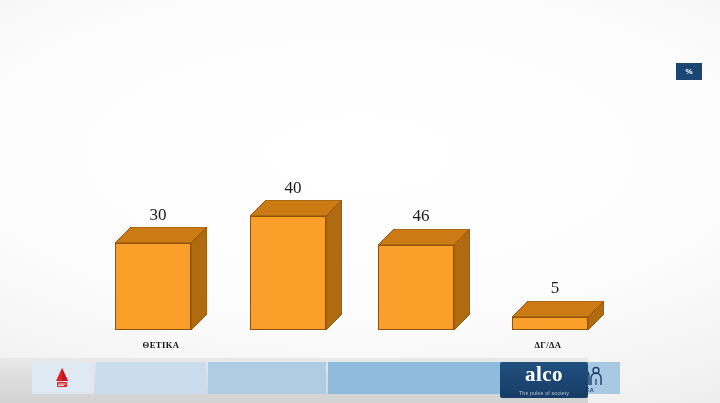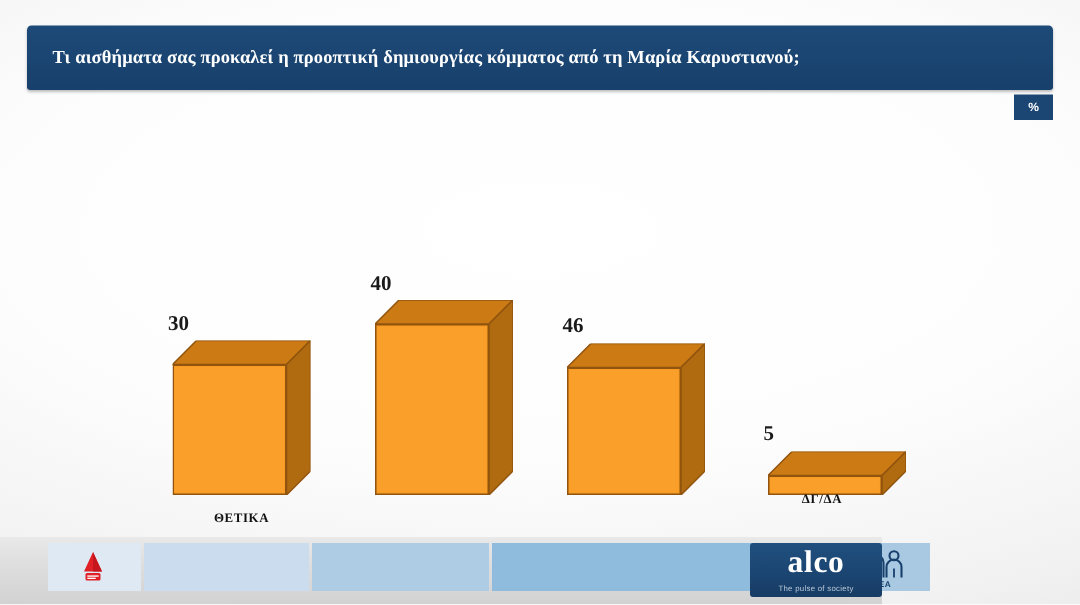--- a/index.html
+++ b/index.html
@@ -81,23 +81,23 @@
 
   
   .bar3d {
     position: absolute;
     bottom: 0;
   }
 
   .value-label {
     position: absolute;
     width: 100%;
-    text-align: left;
-    font-size: 14px;
-    font-weight: bold;
+    text-align: center;
+    font-size: 17px;
+    font-weight: normal;
     color: #1a1a1a;
     font-family: "Liberation Serif", serif;
   }
 
   .cat-label {
     position: absolute;
     text-align: center;
     font-size: 8.6px;
     font-weight: bold;
     color: #111111;
@@ -190,23 +190,20 @@
     font-size: 5.2px;
     font-family: "Liberation Sans", sans-serif;
     letter-spacing: 0.2px;
   }
 </style>
 </head>
 <body>
 
 <div id="slide">
 
-  <div id="title-bar">
-    <div id="title-text">Τι αισθήματα σας προκαλεί η προοπτική δημιουργίας κόμματος από τη Μαρία Καρυστιανού;</div>
-  </div>
 
   <div id="pct-badge">%</div>
 
   <div id="plot">
 
     <div class="bar-group" style="left:115px; width:92px;">
       <div class="value-label" style="bottom:105px; left:-3px; width:92px;">30</div>
       <div class="bar3d" style="left:0; width:92px; height:103px;">
         <svg width="92" height="103" viewBox="0 0 92 103">
           <polygon points="0,16 16,0 92,0 76,16" fill="#CC7A14" stroke="#90540F" stroke-width="1"></polygon>
@@ -247,21 +244,21 @@
         <svg width="92" height="29" viewBox="0 0 92 29">
           <polygon points="0,16 16,0 92,0 76,16" fill="#CC7A14" stroke="#90540F" stroke-width="1"></polygon>
           <polygon points="76,16 92,0 92,13 76,29" fill="#B06A10" stroke="#90540F" stroke-width="1"></polygon>
           <rect x="0.5" y="16.5" width="75" height="12" fill="#F89B22" stroke="#90540F" stroke-width="1"></rect>
           <rect x="1.5" y="17.5" width="73" height="10" fill="#F99F2A" stroke="none"></rect>
         </svg>
       </div>
     </div>
 
     <div class="cat-label" style="left:105px; width:112px; bottom:8px;">ΘΕΤΙΚΑ</div>
-    <div class="cat-label" style="left:492px; width:112px; bottom:21px;">ΔΓ/ΔΑ</div>
+    <div class="cat-label" style="left:492px; width:112px; bottom:8px;">ΔΓ/ΔΑ</div>
 
   </div>
 
   <div id="footer">
 
     <div id="footer-strip">
       <div class="fblock" id="fb0">
         <div id="red-logo">
           <svg width="24" height="24" viewBox="0 0 24 24">
             <path d="M12 2 L6 15 L18 15 Z" fill="#e02027"></path>

